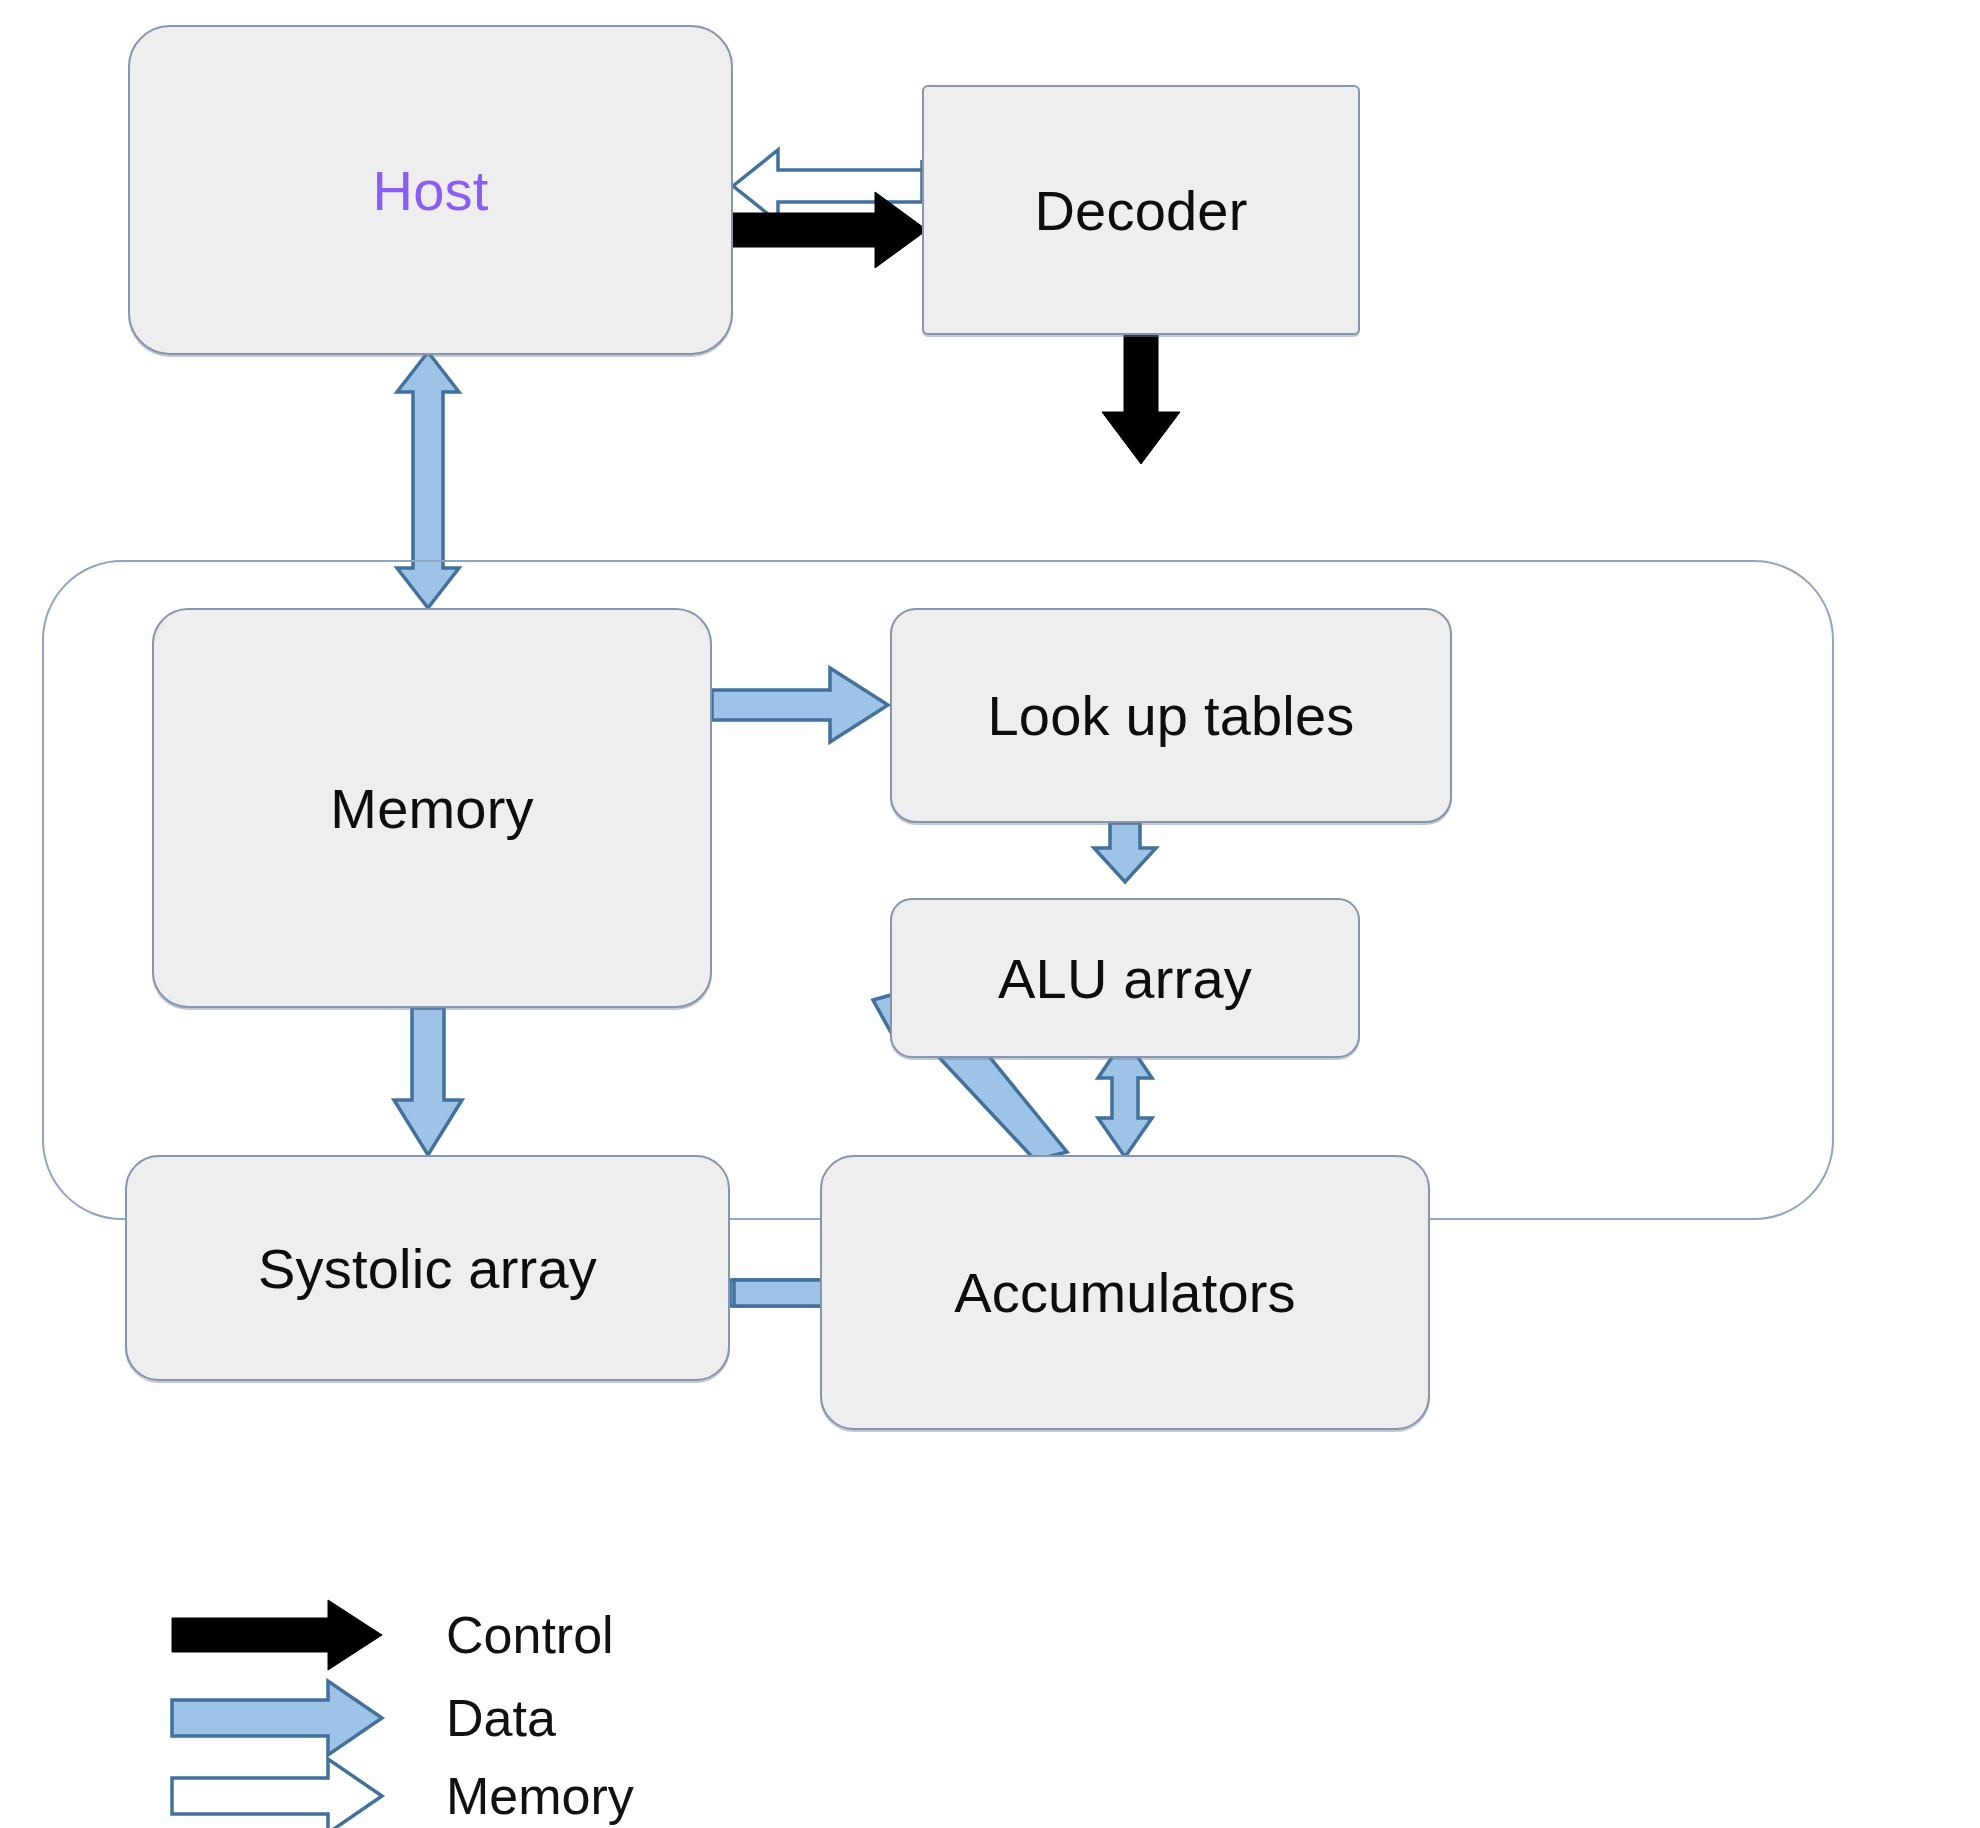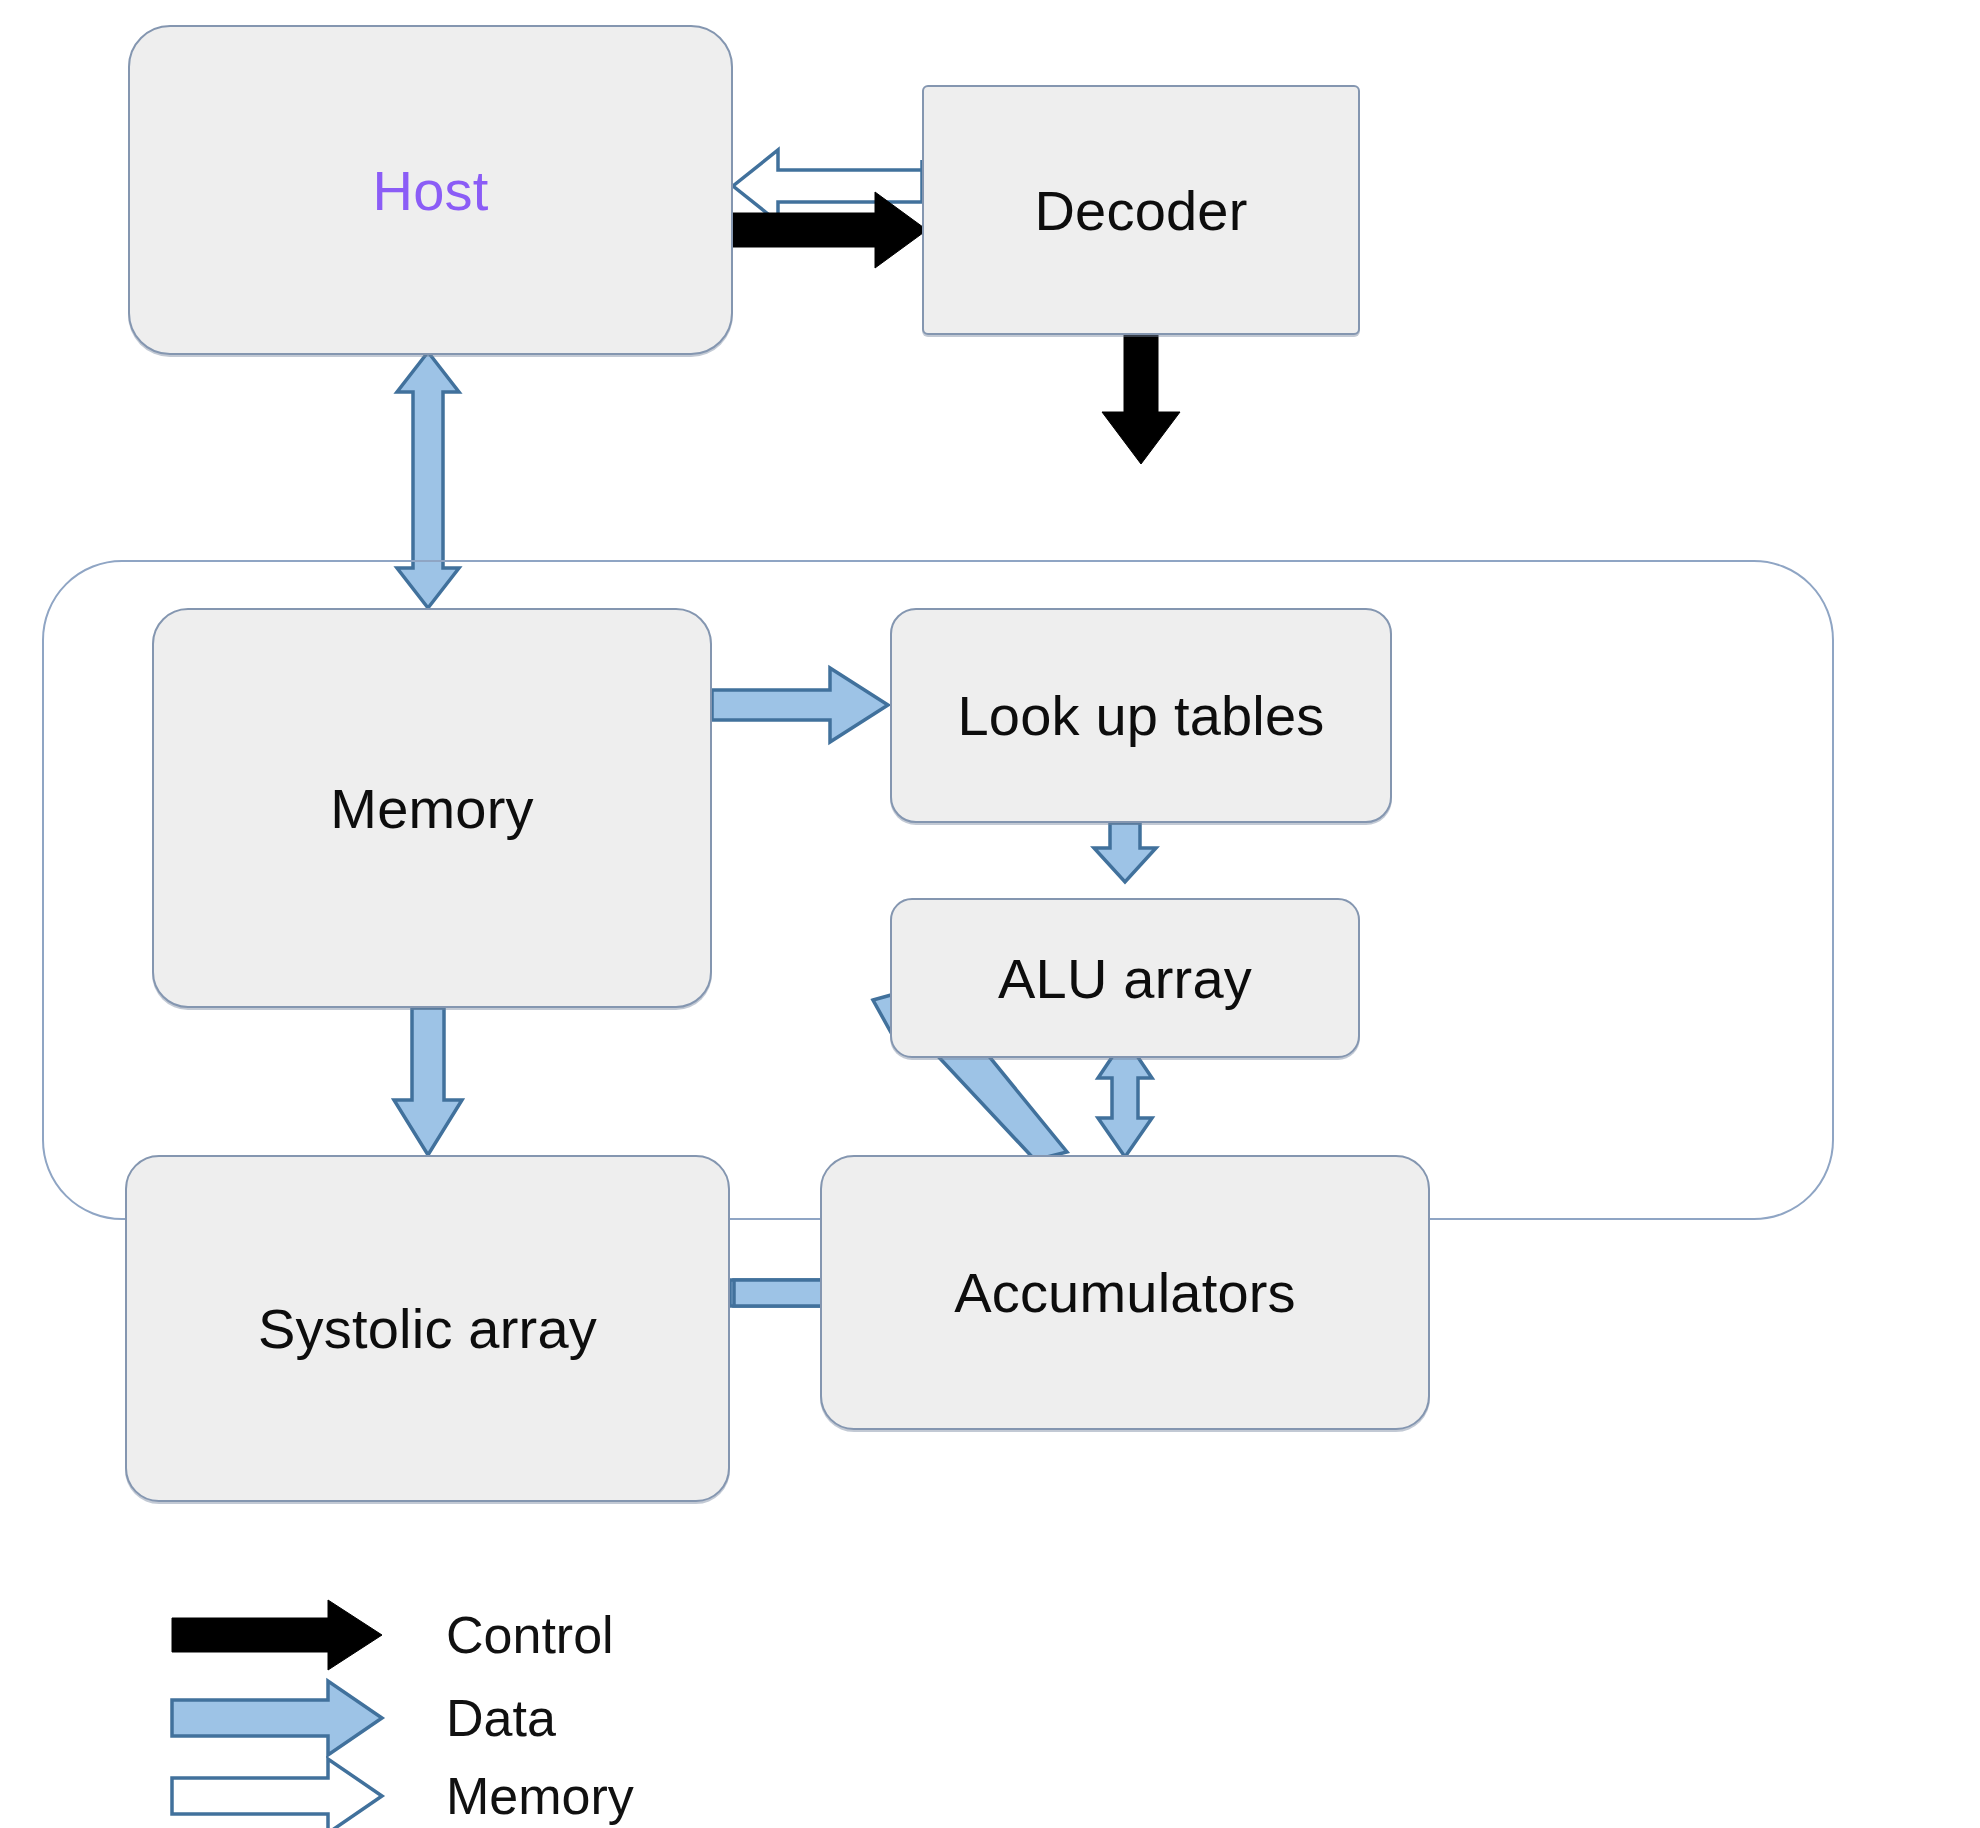--- a/index.html
+++ b/index.html
@@ -146,29 +146,29 @@
   </div>
 
   <div class="node" id="node-decoder" style="left: 922px; top: 85px; width: 438px; height: 250px; border-radius: 6px; background: rgb(238, 238, 238); border-color: rgb(132, 150, 176); color: rgb(13, 13, 13);">
     <span>Decoder</span>
   </div>
 
   <div class="node" id="node-memory" style="left: 152px; top: 608px; width: 560px; height: 400px; border-radius: 36px; background: rgb(238, 238, 238); border-color: rgb(132, 150, 176); color: rgb(13, 13, 13);">
     <span>Memory</span>
   </div>
 
-  <div class="node" id="node-lookup-tables" style="left: 890px; top: 608px; width: 502px; height: 215px; border-radius: 26px; background: rgb(238, 238, 238); border-color: rgb(132, 150, 176); color: rgb(13, 13, 13);">
+  <div class="node" id="node-lookup-tables" style="left: 890px; top: 608px; width: 562px; height: 215px; border-radius: 26px; background: rgb(238, 238, 238); border-color: rgb(132, 150, 176); color: rgb(13, 13, 13);">
     <span>Look up tables</span>
   </div>
 
   <div class="node" id="node-alu-array" style="left: 890px; top: 880px; width: 470px; height: 160px; border-radius: 22px; background: rgb(238, 238, 238); border-color: rgb(132, 150, 176); color: rgb(13, 13, 13); margin-top: 18px;">
     <span>ALU array</span>
   </div>
 
-  <div class="node" id="node-systolic-array" style="left: 125px; top: 1155px; width: 605px; height: 347px; border-radius: 34px; background: rgb(238, 238, 238); border-color: rgb(132, 150, 176); color: rgb(13, 13, 13);">
+  <div class="node" id="node-systolic-array" style="left: 125px; top: 1155px; width: 605px; height: 226px; border-radius: 34px; background: rgb(238, 238, 238); border-color: rgb(132, 150, 176); color: rgb(13, 13, 13);">
     <span>Systolic array</span>
   </div>
 
   <div class="node" id="node-accumulators" style="left: 820px; top: 1155px; width: 610px; height: 275px; border-radius: 34px; background: rgb(238, 238, 238); border-color: rgb(132, 150, 176); color: rgb(13, 13, 13);">
     <span>Accumulators</span>
   </div>
 
   <div class="legend" id="legend-root">
     <div class="legend-row" style="left:410px; top:1605px;">
       <span class="legend-label" style="margin-left:0;">Control</span>

